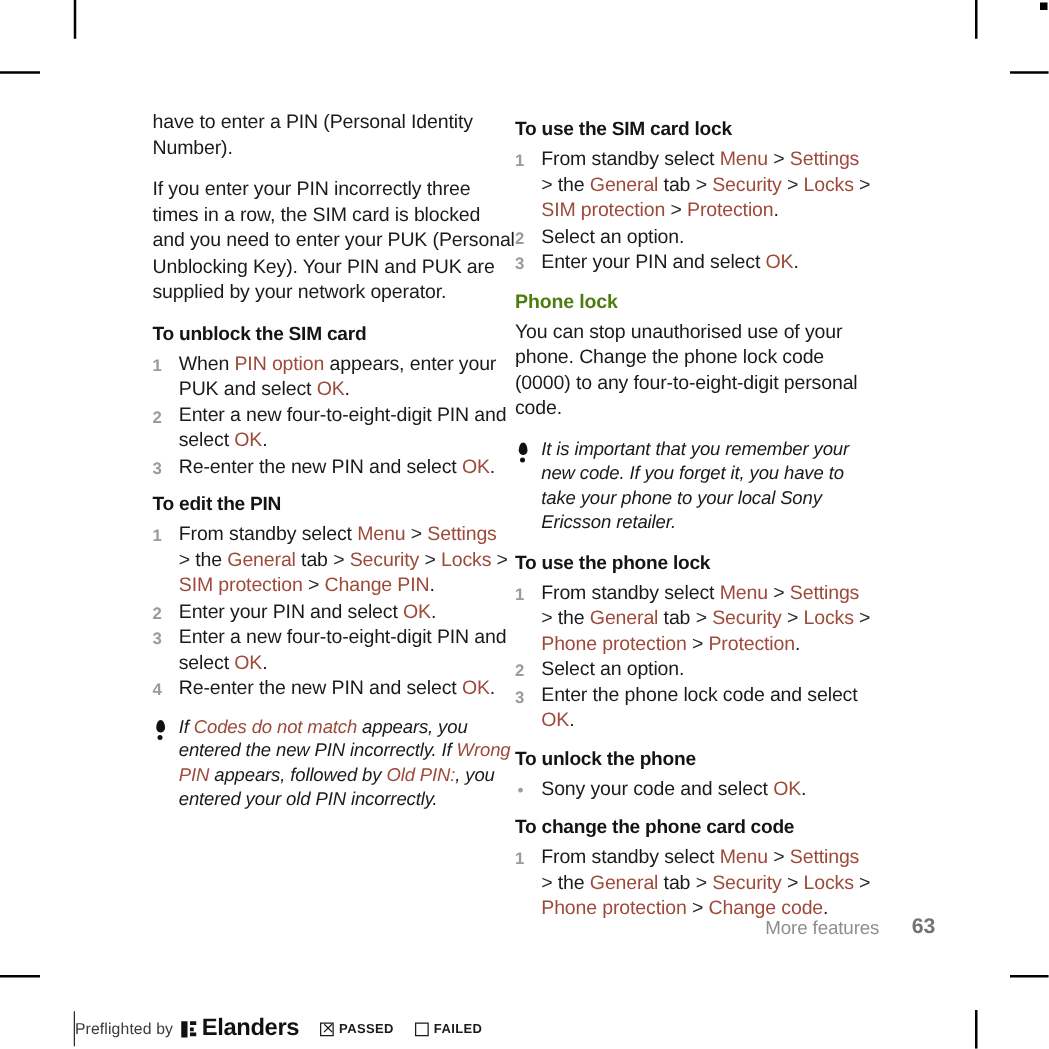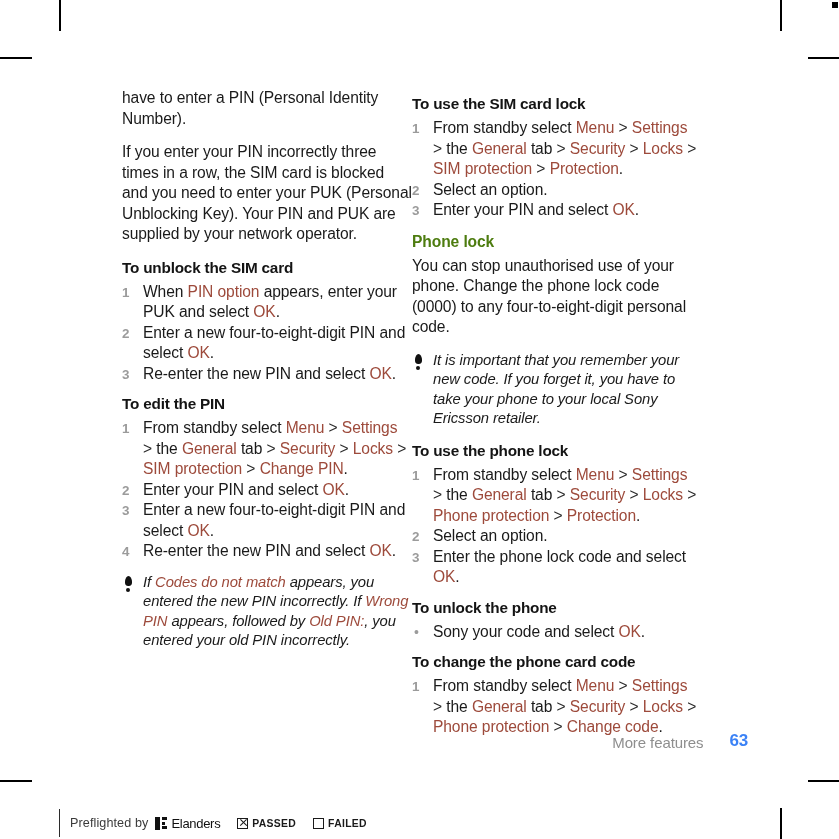--- a/index.html
+++ b/index.html
@@ -174,34 +174,33 @@
     gap: 26px;
   }
   .footer-chapter {
     font-size: 15px;
     color: #8e8e8e;
     letter-spacing: -0.1px;
   }
   .footer-page {
     font-size: 17px;
     font-weight: bold;
-    color: #3b82f6;
+    color: #737373;
     letter-spacing: -0.2px;
   }
 
   
   .preflight {
     position: absolute;
     left: 59px;
     top: 809px;
     height: 28px;
     display: flex;
     align-items: center;
     gap: 0;
-    padding-left: 10px;
     border-left: 1.6px solid #2b2b2b;
   }
   .pf-text {
     font-size: 12.6px;
     color: #3a3a3a;
     letter-spacing: 0.1px;
   }
   .pf-logo {
     display: flex;
     align-items: center;
@@ -216,22 +215,22 @@
   .pf-mark i {
     position: absolute;
     background: #111111;
     display: block;
   }
   .pf-mark .m1 { left: 0;   top: 0;   width: 5px;  height: 13px; }
   .pf-mark .m2 { left: 6.5px; top: 0;   width: 5.5px; height: 3.2px; }
   .pf-mark .m3 { left: 6.5px; top: 5px; width: 3.4px; height: 3.2px; }
   .pf-mark .m4 { left: 6.5px; top: 9.8px; width: 5.5px; height: 3.2px; }
   .pf-name {
-    font-size: 13px;
-    font-weight: normal;
+    font-size: 19px;
+    font-weight: bold;
     letter-spacing: -0.3px;
     color: #111111;
   }
   .pf-check {
     display: flex;
     align-items: center;
     gap: 4px;
     margin-left: 17px;
   }
   .pf-box {

